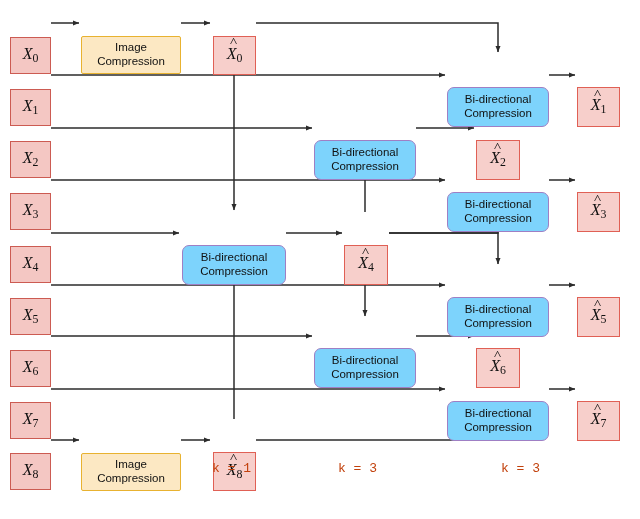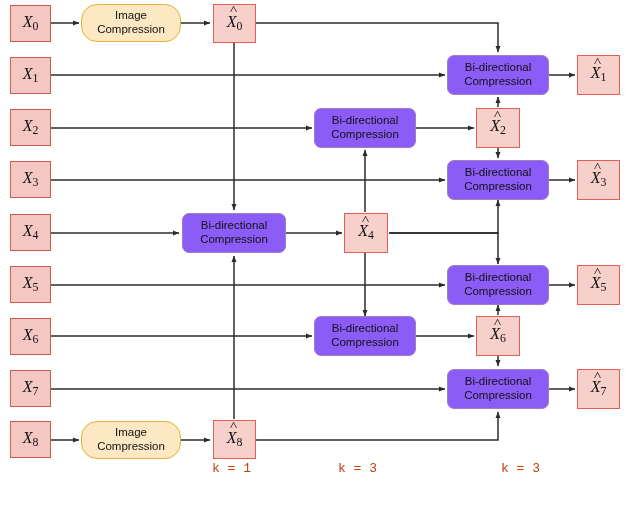--- a/index.html
+++ b/index.html
@@ -1,27 +1,27 @@
 <!DOCTYPE html>
 <html><head>
 <meta charset="utf-8">
 <style>
   html,body{margin:0;padding:0;background:#ffffff;}
   body{width:640px;height:519px;font-family:"Liberation Sans",sans-serif;overflow:hidden;position:relative;}
   #stage{position:relative;width:640px;height:519px;}
   svg#wires{position:absolute;left:0;top:0;width:640px;height:519px;}
   .node{position:absolute;box-sizing:border-box;display:flex;align-items:center;
-        justify-content:center;text-align:center;}
+        justify-content:center;text-align:center;margin-top:32px;}
   .xbox{background:#f4c7c3;border:1.6px solid #cc5b52;color:#111;
         font-family:"Liberation Serif",serif;font-size:16px;font-style:italic;}
   .xhat{background:#f7cfcb;border:1.6px solid #e06055;color:#111;
         font-family:"Liberation Serif",serif;font-size:16px;font-style:italic;}
-  .imgcomp{background:#fce8c3;border:1.6px solid #e8b230;border-radius:16px;
+  .imgcomp{background:#fce8c3;border:1.6px solid #e8b230;border-radius:2px;
            color:#111;font-size:11.5px;line-height:1.18;}
-  .bidir{background:#8b5cf6;border:1.6px solid #9f7fc4;border-radius:7px;
+  .bidir{background:#7dd3fc;border:1.6px solid #9f7fc4;border-radius:7px;
          color:#111;font-size:11.5px;line-height:1.18;}
   .klabel{position:absolute;font-family:Liberation Mono, monospace;font-size:13px;
           color:#c2410c;white-space:nowrap;}
   .caption{position:absolute;left:4px;top:492px;width:636px;
            font-family:"Liberation Serif",serif;font-size:15px;color:#000;
            white-space:nowrap;letter-spacing:0.1px;}
   .hat{position:relative;display:inline-block;}
   .hat::before{content:"^";position:absolute;left:50%;top:-0.72em;
                transform:translateX(-58%) scaleX(1.15);font-size:0.82em;
                font-style:normal;line-height:1;}

